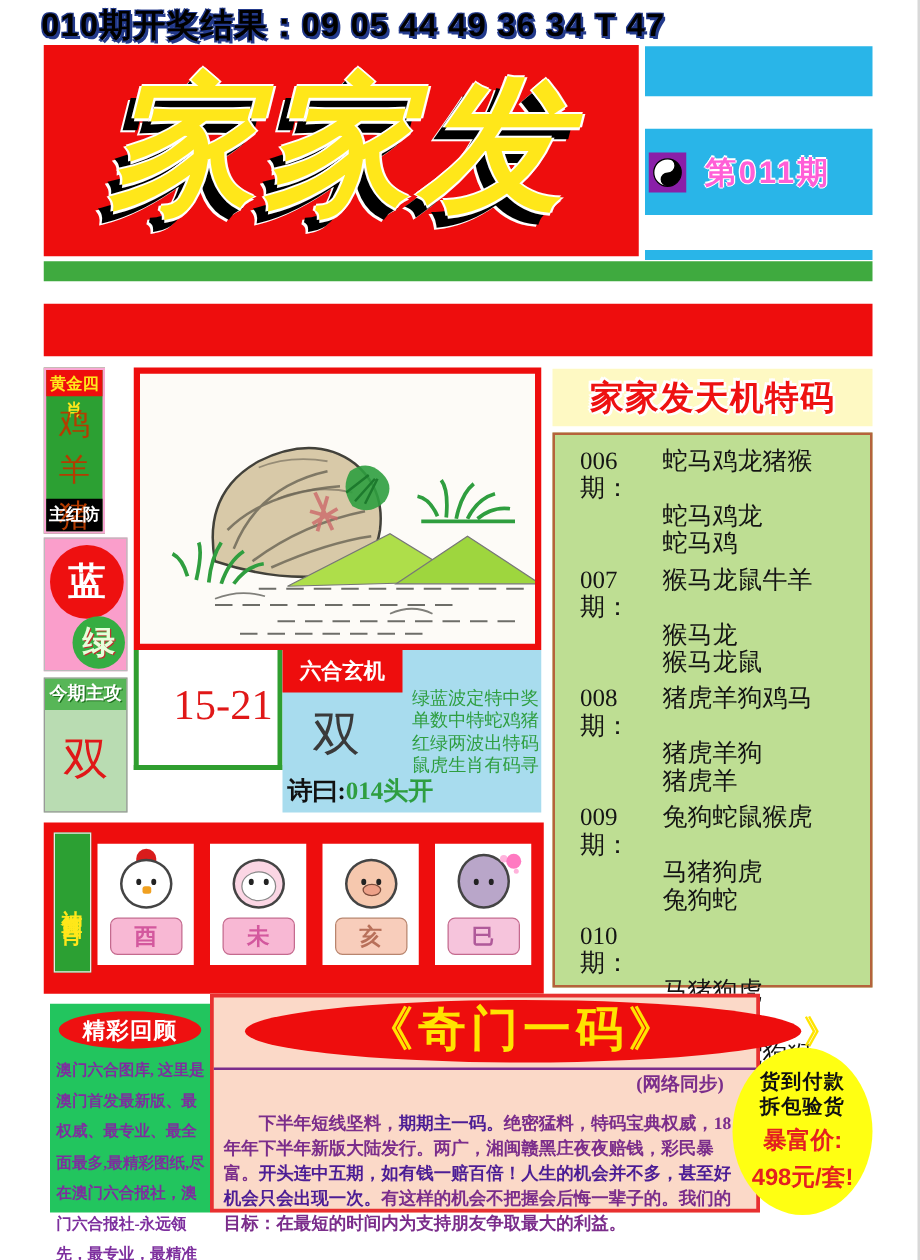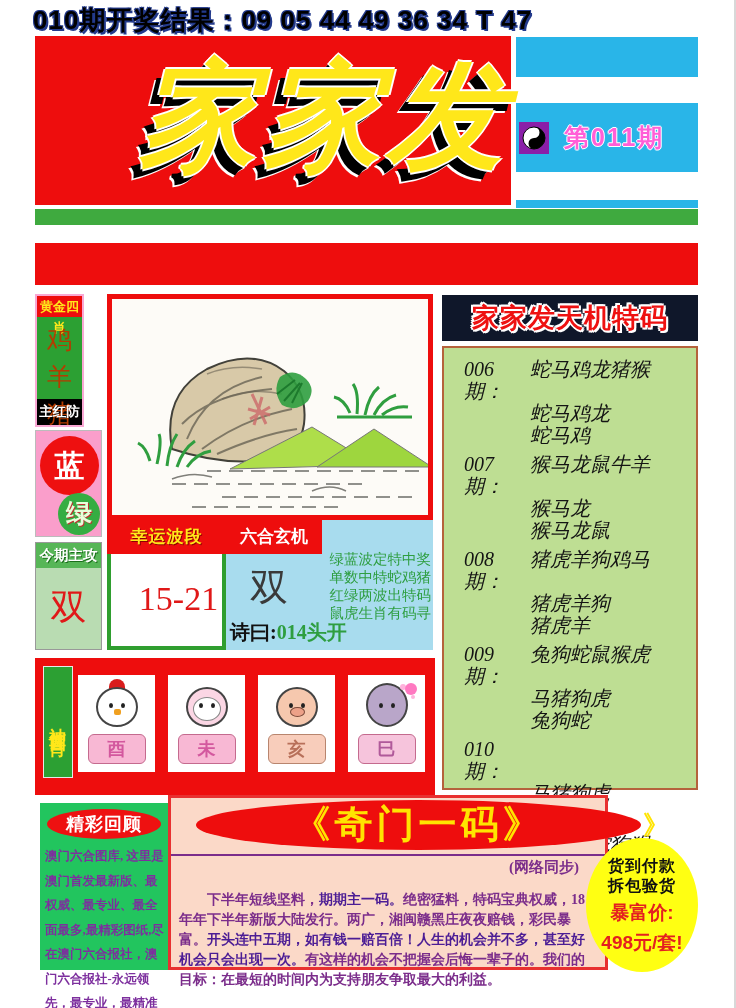--- a/index.html
+++ b/index.html
@@ -18,21 +18,20 @@
     white-space:nowrap;
   }
 
   
   .masthead { left:35px; top:36px; width:476px; height:169px; background:#ee0d0d; text-align:center; }
   .masthead-title {
     display:block; line-height:164px; font-size:118px; font-weight:bold; font-style:italic;
     letter-spacing:6px; color:#ffe71a; font-family:"Liberation Serif", serif;
     text-shadow: 2px 0 0 #fff, -2px 0 0 #fff, 0 2px 0 #fff, 0 -2px 0 #fff,
                  -9px 9px 0 #000, -11px 11px 0 #fff;
-    text-align: right;
   }
   .blue-bar1 { left:516px; top:37px;  width:182px; height:40px; background:#29b5e8; }
   .issue-box { left:516px; top:103px; width:182px; height:69px; background:#29b5e8; }
   .blue-bar2 { left:516px; top:200px; width:182px; height:8px;  background:#29b5e8; }
   .yinyang-wrap { position:absolute; left:3px; top:19px; width:30px; height:32px; background:#8a1fa8; }
   .yinyang-wrap svg { position:absolute; left:3px; top:4px; }
   .issue-label {
     position:absolute; left:48px; top:18px; font-size:25px; font-weight:bold;
     color:#ff5fd7; letter-spacing:2px;
     text-shadow:1px 0 0 #fff,-1px 0 0 #fff,0 1px 0 #fff,0 -1px 0 #fff;
@@ -77,27 +76,27 @@
   .mystery-val { position:absolute; left:24px; top:42px; font-size:38px; color:#3a3a3a;
     font-family:"Liberation Serif", serif; }
   .mystery-lines { position:absolute; right:2px; top:30px; font-size:14.5px; line-height:18px;
     color:#2e9e40; font-family:"Liberation Serif", serif; white-space:nowrap; }
   .poem { position:absolute; left:4px; bottom:4px; font-size:20px; font-weight:bold;
     font-family:"Liberation Serif", serif; white-space:nowrap; }
   .poem .plabel { color:#111; }
   .poem .pval { color:#2e9e40; }
 
   
-  .rp-head { left:442px; top:295px; width:256px; height:46px; background:#0f172a; text-align:center; }
+  .rp-head { left:442px; top:295px; width:256px; height:46px; background:#fef9c3; text-align:center; }
   .rp-head span { font-size:27px; font-weight:bold; color:#ee1111; line-height:46px; letter-spacing:1px;
     text-shadow:2px 0 0 #fff,-2px 0 0 #fff,0 2px 0 #fff,0 -2px 0 #fff,2px 2px 0 #fff,-2px -2px 0 #fff; }
   .rp-list { left:442px; top:346px; width:256px; height:444px; background:#bede93;
     border:2px solid #b5623c; padding:10px 0 0 20px; font-family:"Liberation Serif", serif;
     font-size:20px; color:#141414; }
-  .rp-entry { margin-bottom:7px;font-style:italic; }
+  .rp-entry { margin-bottom:7px; }
   .rp-row { display:flex; line-height:22px; }
   .rp-period { width:66px; flex:none; }
   .rp-sub { margin-left:66px; line-height:22px; }
 
   
   .signs-band { left:35px; top:658px; width:400px; height:137px; background:#ee0d0d; }
   .signs-label { position:absolute; left:8px; top:8px; width:30px; height:112px; background:#2ca033;
     border:1px solid #e8e8e8; color:#ffe71a; font-weight:bold; font-size:17px;
     writing-mode:vertical-rl; text-orientation:upright; text-align:center; letter-spacing:4px;
     font-family:"Liberation Serif", serif; line-height:30px; }
@@ -230,21 +229,20 @@
           <line x1="60" y1="185" x2="250" y2="185"></line>
           <line x1="110" y1="198" x2="300" y2="198"></line>
           <line x1="80" y1="208" x2="230" y2="208"></line>
         </g>
         <path d="M60 180 q20 -8 40 -2 M200 192 q18 -8 34 0" stroke="#4a4a45" stroke-width="1.4" fill="none" opacity="0.7"></path>
       </svg>
     </div>
   </div>
 
   <div class="abs lucky-box">
-    <div class="lucky-head">幸运波段</div>
     <div class="lucky-body">
       <div class="lucky-val">15-21</div>
     </div>
   </div>
 
   <div class="abs mystery-box">
     <div class="mystery-head">六合玄机</div>
     <div class="mystery-val">双</div>
     <div class="mystery-lines">
       <div>绿蓝波定特中奖</div>

